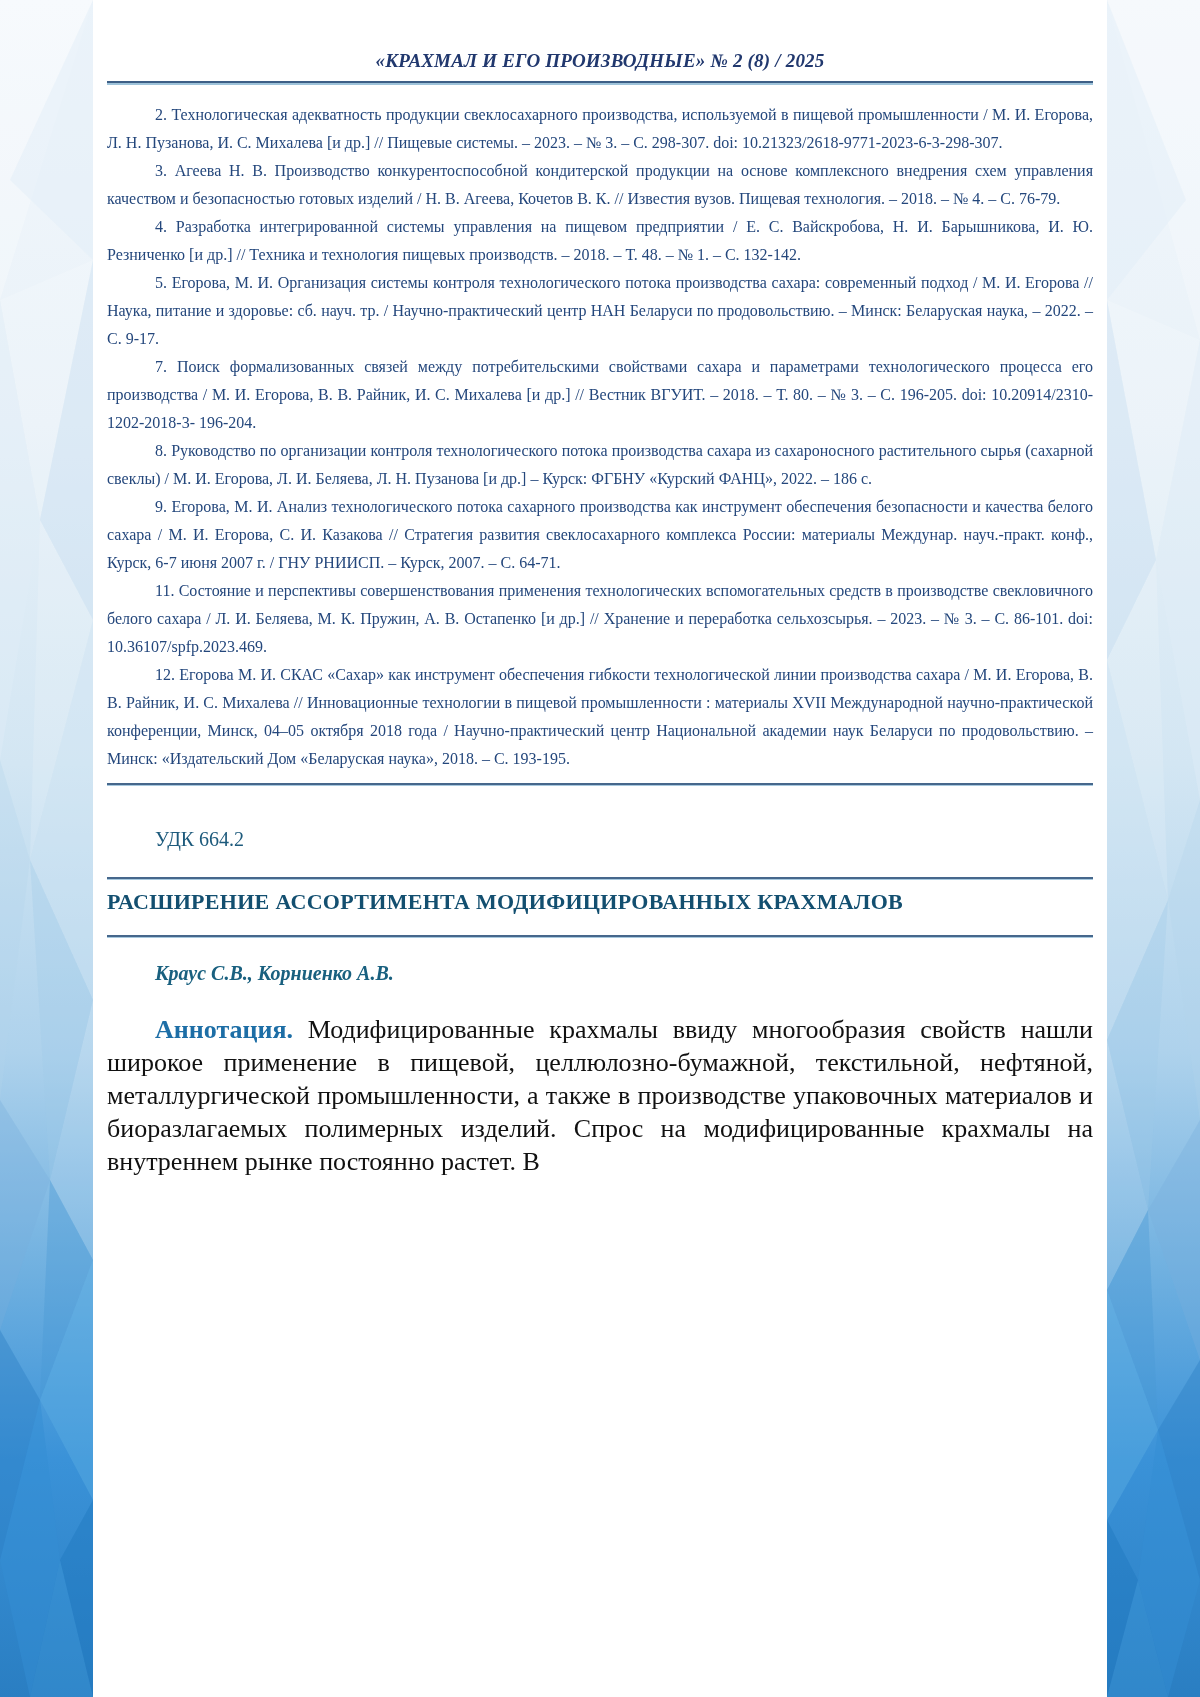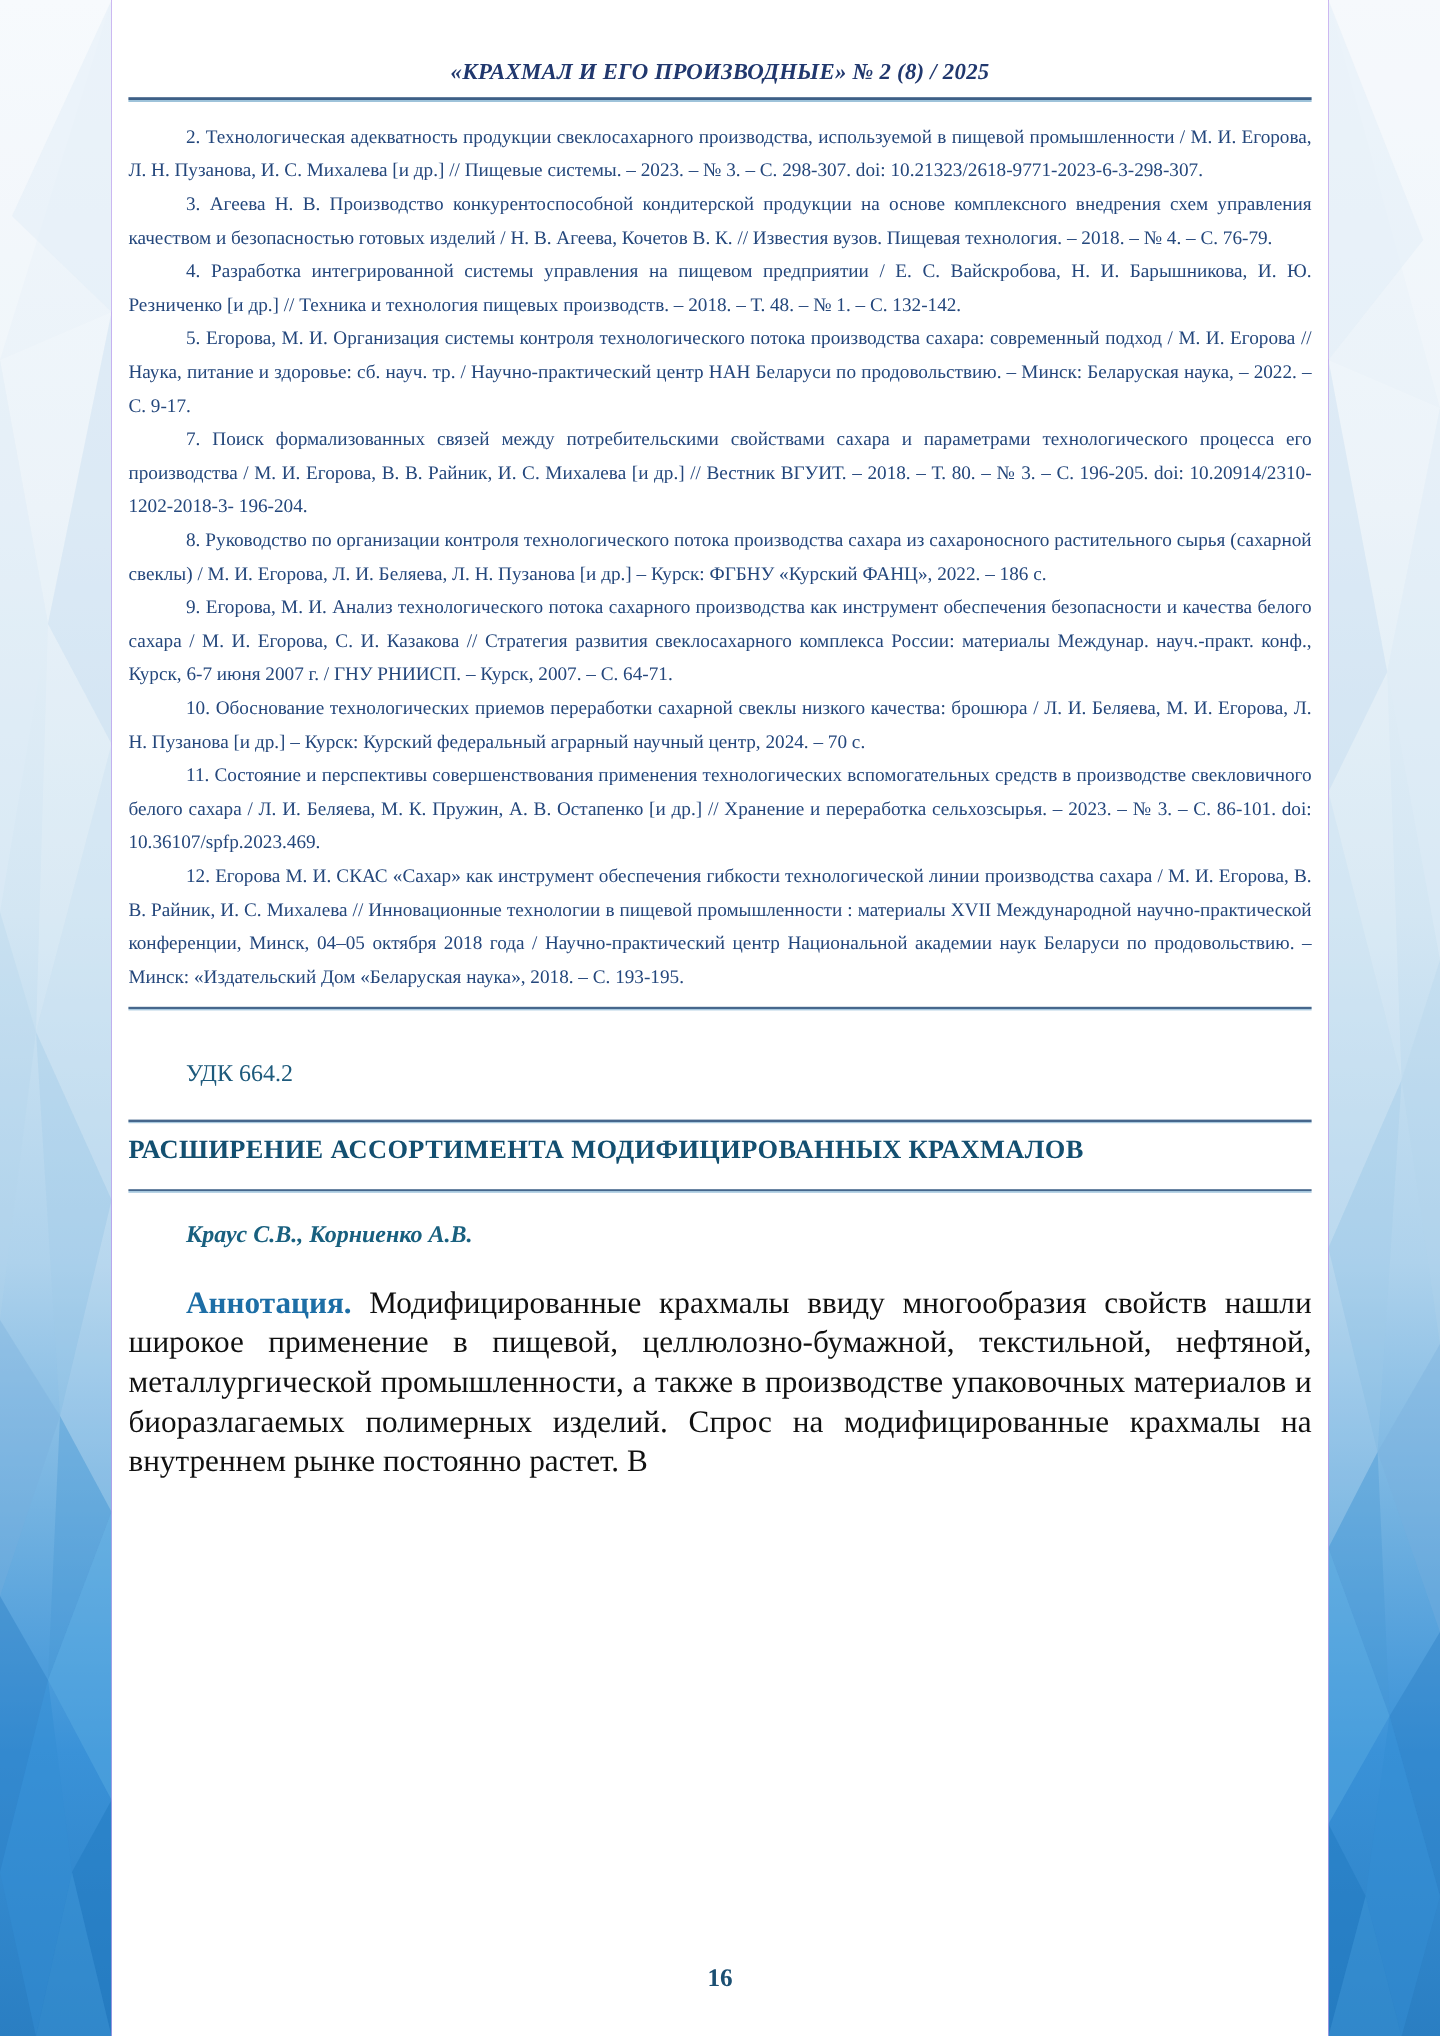--- a/index.html
+++ b/index.html
@@ -2,21 +2,21 @@
 <html><head>
 <meta charset="utf-8">
 <style>
   html, body { margin: 0; padding: 0; }
   body {
     width: 1200px; height: 1697px;
     font-family: "Liberation Serif", "DejaVu Serif", serif;
     background: #ffffff;
     overflow: hidden;
   }
-  .page { position: relative; width: 1200px; height: 1697px; background: #6d28d9; }
+  .page { position: relative; width: 1200px; height: 1697px; background: #0ea5e9; }
 
   .side-strip { position: absolute; top: 0; width: 93px; height: 1697px; }
   .side-strip.left  { left: 0; }
   .side-strip.right { right: 0; transform: scaleX(-1); }
   .side-strip svg { display: block; width: 100%; height: 100%; }
 
   .content {
     position: absolute; left: 93px; top: 0;
     width: 1014px; height: 1697px;
     background: #ffffff;
@@ -155,38 +155,34 @@
     <div class="rule"></div>
 
     <div class="refs">
         <p class="ref">2. Технологическая адекватность продукции свеклосахарного производства, используемой в пищевой промышленности / М. И. Егорова, Л. Н. Пузанова, И. С. Михалева [и др.] // Пищевые системы. – 2023. – № 3. – С. 298-307. doi: 10.21323/2618-9771-2023-6-3-298-307.</p>
         <p class="ref">3. Агеева Н. В. Производство конкурентоспособной кондитерской продукции на основе комплексного внедрения схем управления качеством и безопасностью готовых изделий / Н. В. Агеева, Кочетов В. К. // Известия вузов. Пищевая технология. – 2018. – № 4. – С. 76-79.</p>
         <p class="ref">4. Разработка интегрированной системы управления на пищевом предприятии / Е. С. Вайскробова, Н. И. Барышникова, И. Ю. Резниченко [и др.] // Техника и технология пищевых производств. – 2018. – Т. 48. – № 1. – С. 132-142.</p>
         <p class="ref">5. Егорова, М. И. Организация системы контроля технологического потока производства сахара: современный подход / М. И. Егорова // Наука, питание и здоровье: сб. науч. тр. / Научно-практический центр НАН Беларуси по продовольствию. – Минск: Беларуская наука, – 2022. – С. 9-17.</p>
         <p class="ref">7. Поиск формализованных связей между потребительскими свойствами сахара и параметрами технологического процесса его производства / М. И. Егорова, В. В. Райник, И. С. Михалева [и др.] // Вестник ВГУИТ. – 2018. – Т. 80. – № 3. – С. 196-205. doi: 10.20914/2310-1202-2018-3- 196-204.</p>
         <p class="ref">8. Руководство по организации контроля технологического потока производства сахара из сахароносного растительного сырья (сахарной свеклы) / М. И. Егорова, Л. И. Беляева, Л. Н. Пузанова [и др.] – Курск: ФГБНУ «Курский ФАНЦ», 2022. – 186 с.</p>
         <p class="ref">9. Егорова, М. И. Анализ технологического потока сахарного производства как инструмент обеспечения безопасности и качества белого сахара / М. И. Егорова, С. И. Казакова // Стратегия развития свеклосахарного комплекса России: материалы Междунар. науч.-практ. конф., Курск, 6-7 июня 2007 г. / ГНУ РНИИСП. – Курск, 2007. – С. 64-71.</p>
-        <p class="ref">10. Обоснование технологических приемов переработки сахарной свеклы низкого качества: брошюра / Л. И. Беляева, М. И. Егорова, Л. Н. Пузанова [и др.] – Курск: Курский федеральный аграрный научный центр, 2024. – 70 с.</p>
         <p class="ref">11. Состояние и перспективы совершенствования применения технологических вспомогательных средств в производстве свекловичного белого сахара / Л. И. Беляева, М. К. Пружин, А. В. Остапенко [и др.] // Хранение и переработка сельхозсырья. – 2023. – № 3. – С. 86-101. doi: 10.36107/spfp.2023.469.</p>
         <p class="ref">12. Егорова М. И. СКАС «Сахар» как инструмент обеспечения гибкости технологической линии производства сахара / М. И. Егорова, В. В. Райник, И. С. Михалева // Инновационные технологии в пищевой промышленности : материалы XVII Международной научно-практической конференции, Минск, 04–05 октября 2018 года / Научно-практический центр Национальной академии наук Беларуси по продовольствию. – Минск: «Издательский Дом «Беларуская наука», 2018. – С. 193-195.</p>
       </div>
 
     <div class="rule thin divider-after-refs"></div>
 
     <div class="udc">УДК 664.2</div>
 
     <div class="rule thin rule-title-top"></div>
     <h1 class="article-title">РАСШИРЕНИЕ АССОРТИМЕНТА МОДИФИЦИРОВАННЫХ КРАХМАЛОВ</h1>
     <div class="rule thin rule-title-bottom"></div>
 
     <div class="authors">Краус С.В., Корниенко А.В.</div>
 
 
     <p class="abstract">
       <span class="abstract-label">Аннотация.</span><span> Модифицированные крахмалы ввиду многообразия свойств нашли широкое применение в пищевой, целлюлозно-бумажной, текстильной, нефтяной, металлургической промышленности, а также в производстве упаковочных материалов и биоразлагаемых полимерных изделий. Спрос на модифицированные крахмалы на внутреннем рынке постоянно растет. В</span>
     </p>
 
-    <div class="footer">
-      <span>16</span>
-    </div>
 
   </div>
 </div>
 
 </body></html>

